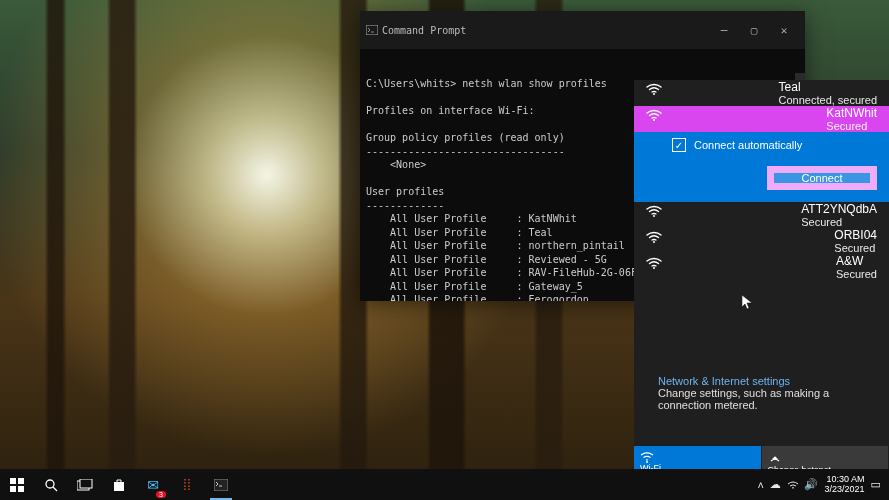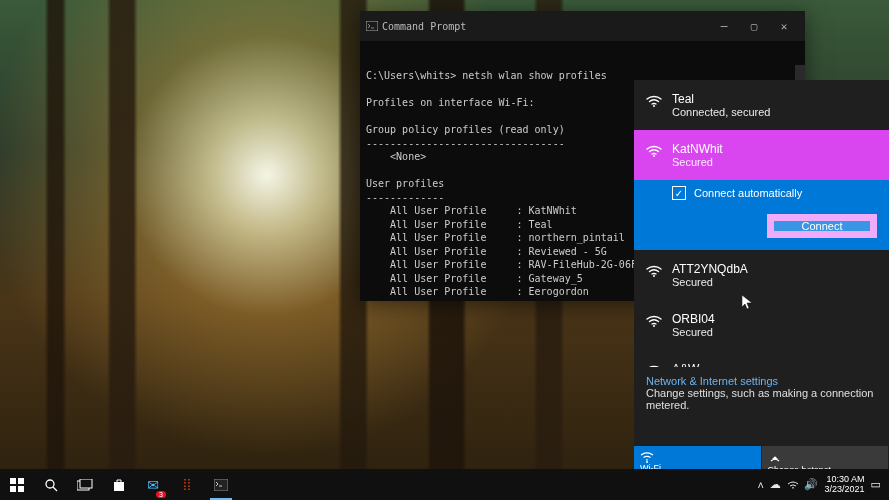--- a/index.html
+++ b/index.html
@@ -24,46 +24,46 @@
 
 .cmd-window {
   position: absolute; left: 360px; top: 11px;
   width: 445px; height: 290px;
   background: #0c0c0c; color: #cccccc;
   font-family: Consolas, monospace; font-size: 10px;
   display: flex; flex-direction: column;
   box-shadow: 0 4px 20px rgba(0,0,0,0.5);
 }
 .cmd-titlebar {
-  height: 30px; background: #1a1a1a;
+  height: 38px; background: #1a1a1a;
   display: flex; align-items: center; padding: 0 6px;
   font-size: 10px; color: #bbb; text-align: right;
 }
 .cmd-titlebar .title { flex: 1; display:flex; align-items:center; gap:4px; }
 .cmd-btn { width: 30px; height: 20px; display:flex; align-items:center; justify-content:center; color:#aaa; font-size:11px; }
 .cmd-body { padding: 4px 6px; line-height: 1.35; white-space: pre; overflow: hidden; flex:1; position:relative;margin-top:24px; }
 .cmd-body::after{content:"";position:absolute;right:0;top:0;bottom:0;width:10px;background:#2a2a2a;}
 
 
 .wifi-flyout {
   position:absolute; right:0; top:80px; bottom:31px;
   width:255px; background:#1f1f1f; color:#fff;
   display:flex; flex-direction:column; font-size:11px;
 }
 .wifi-list { flex:1; overflow:hidden; }
-.wifi-item { display:flex; gap:10px; padding:12px 12px; align-items:flex-start; }
+.wifi-item { display:flex; gap:10px; padding:0 12px; align-items:flex-start;justify-content:space-between; }
 .wifi-item.selected { background:#d946ef; }
 .wifi-icon { width:16px; flex:none; margin-top:2px; }
 .wifi-text .name { font-size:12px; }
 .wifi-text .status { font-size:11px; opacity:0.9; }
 .wifi-selected-body { padding: 6px 12px 12px 38px; background:#0078d7; }
 .connect-row { display:flex; align-items:center; gap:8px; font-size:11px; }
 .checkbox { width:14px; height:14px; border:1px solid #fff; display:flex; align-items:center; justify-content:center; font-size:10px; }
 .connect-btn { margin-top:14px; margin-left:auto; width:110px; height:24px; background:#3a95e4; border:7px solid #f0abfc; display:flex; align-items:center; justify-content:center; font-size:11px; }
-.settings-link { padding:8px 12px; }
+.settings-link { padding:8px 24px; }
 .settings-link .link { color:#6db4f0; font-size:11px; }
 .settings-link .sub { font-size:11px; opacity:0.85; }
 .quick-actions { display:flex; height:50px; }
 .qa { flex:1; background:#3a3a3a; padding:5px 6px; display:flex; flex-direction:column; justify-content:space-between; font-size:9px; margin-right:1px;margin-top:27px; }
 .qa.active { background:#0078d7; }
 .qa .ic { height:14px; font-size:12px; }
 
 
 .taskbar {
   position:absolute; left:0; right:0; bottom:0; height:31px;

